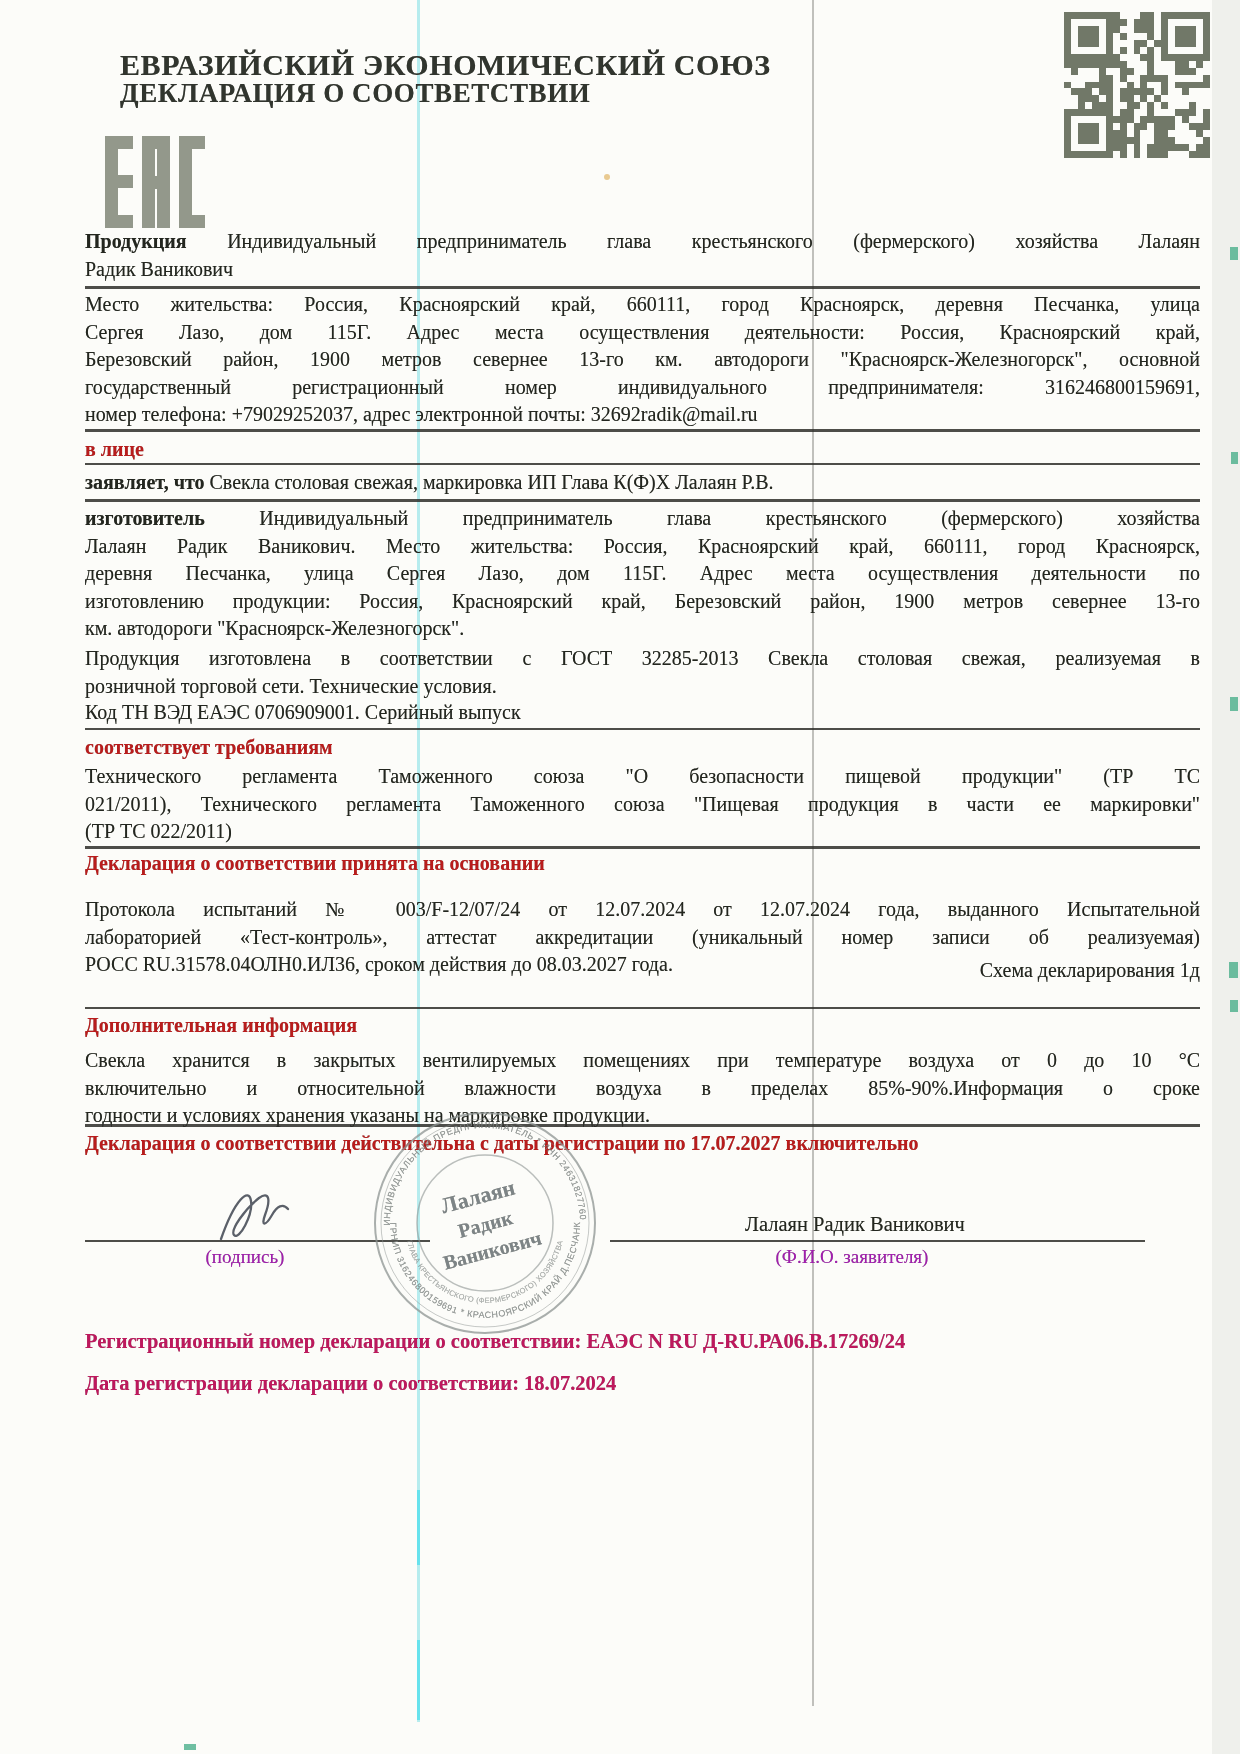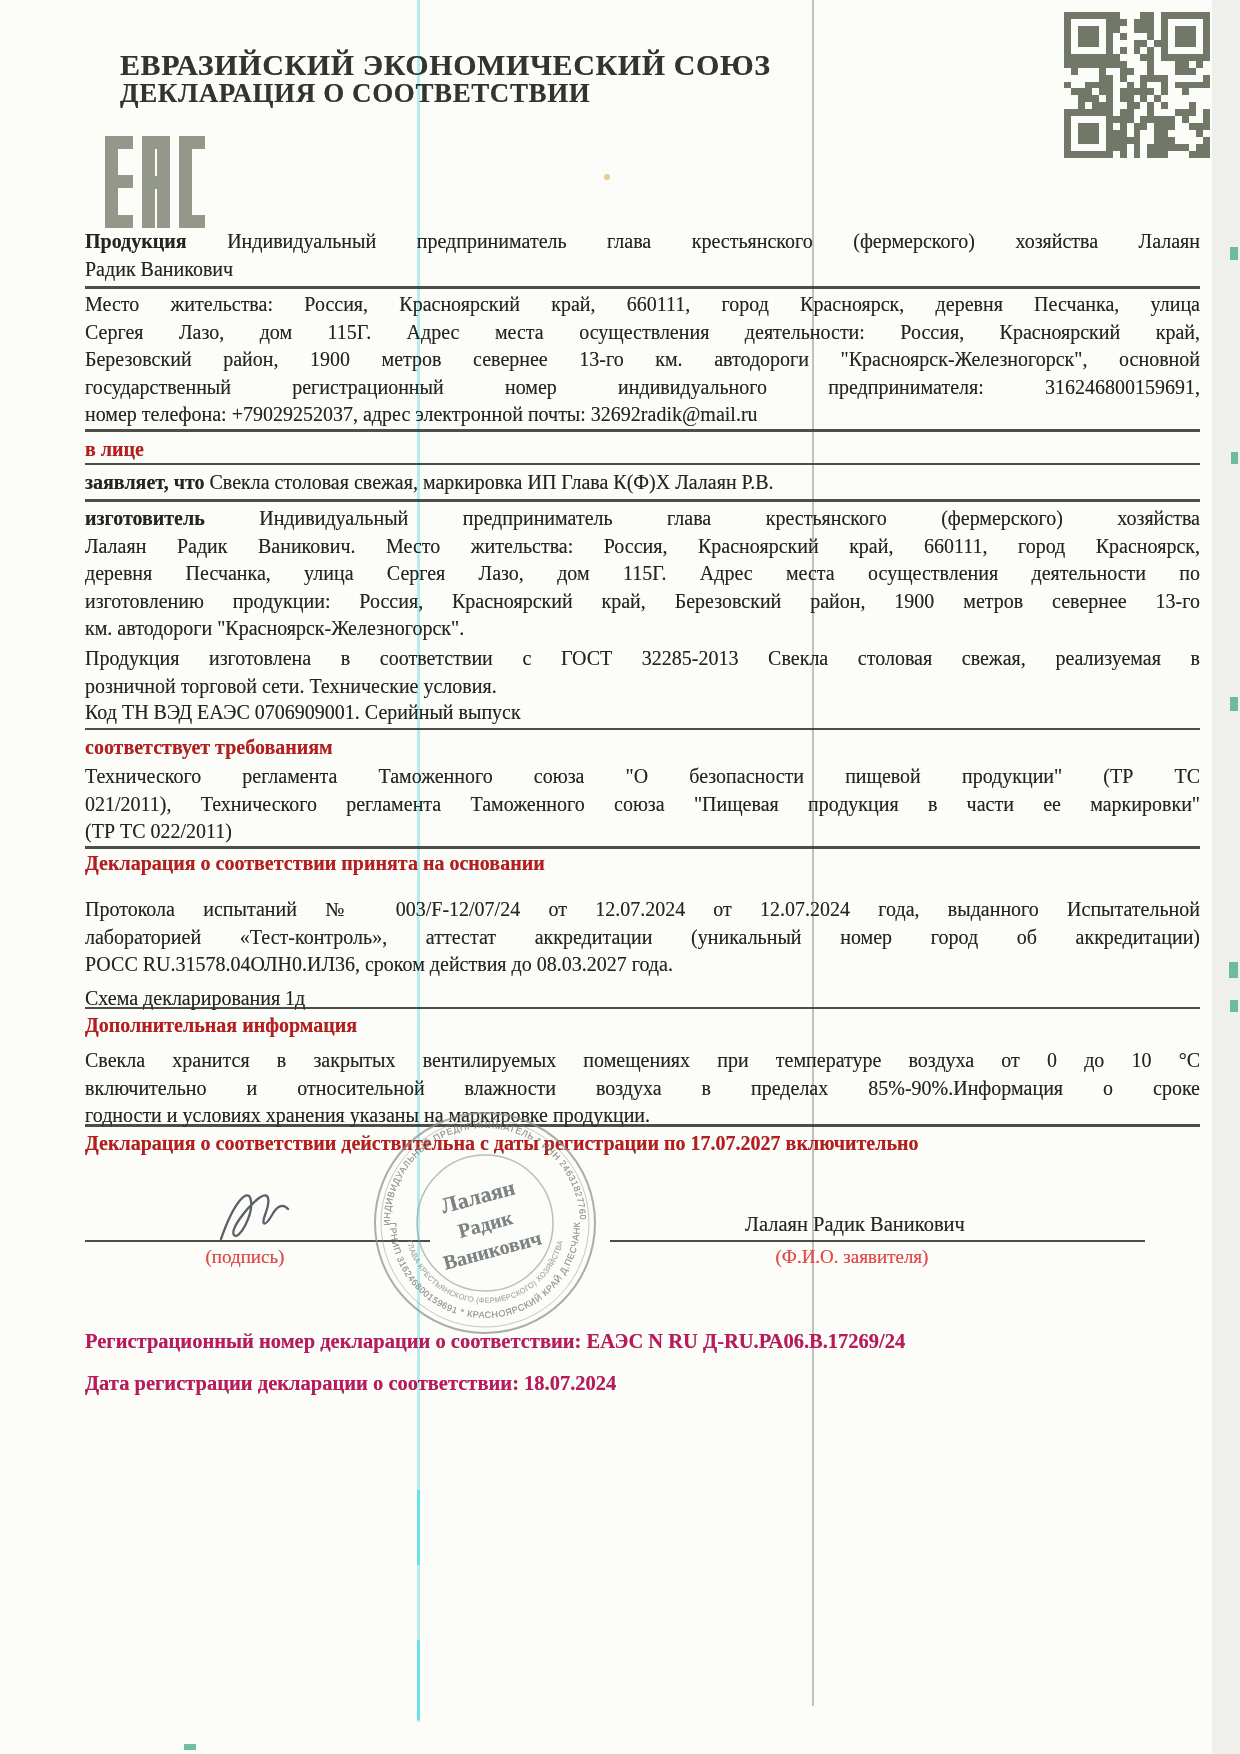--- a/index.html
+++ b/index.html
@@ -8,21 +8,21 @@
         text-shadow:0 0 .5px rgba(35,38,31,.45);}
   .title-line{position:absolute;left:120px;width:860px;font-weight:bold;
         color:#31352e;letter-spacing:.6px;}
   #title1{top:48px;font-size:30px;}
   #title2{top:78px;font-size:27px;}
   .p{position:absolute;left:85px;width:1115px;font-size:20px;line-height:27.5px;}
   .p .line{min-height:27.5px;}
   .p .line.just{text-align:justify;text-align-last:justify;}
   .p.bold{font-weight:bold;color:#b91c1c;}
   .rule{position:absolute;background:#2e2e2a;opacity:.85;}
-  .cap{position:absolute;font-size:19px;text-align:center;color:#ef4444;}
+  .cap{position:absolute;font-size:19px;text-align:center;color:#a21caf;}
   .regline{position:absolute;left:85px;font-size:20.5px;font-weight:bold;color:#be185d;}
   .scan-cyan{position:absolute;left:417px;top:0;width:2.5px;height:1722px;
         background:#6fdbe4;opacity:.5;}
   .scan-cyan-bright{position:absolute;left:417px;width:3px;background:#59e0ec;opacity:.85;}
   .fold-line{position:absolute;left:812px;top:0;width:1.5px;height:1706px;
         background:#45473f;opacity:.33;}
   .edge-strip{position:absolute;right:0;top:0;width:28px;height:1754px;
         background:rgba(176,181,168,.16);}
   .edge-mark{position:absolute;background:#33a57d;opacity:.7;}
   .speck{position:absolute;background:#d9a13c;opacity:.55;border-radius:50%;}
@@ -370,24 +370,24 @@
       <div class="line just">021/2011), Технического регламента Таможенного союза "Пищевая продукция в части ее маркировки"</div>
       <div class="line">(ТР ТС 022/2011)</div>
     </div>
   <div class="rule" style="left:85px;top:846px;width:1115px;height:3px;"></div>
 
   <div class="p bold" style="top:850px;">
       <div class="line">Декларация о соответствии принята на основании</div>
     </div>
   <div class="p" style="top:896px;">
       <div class="line just">Протокола испытаний № 003/F-12/07/24 от 12.07.2024 от 12.07.2024 года, выданного Испытательной</div>
-      <div class="line just">лабораторией «Тест-контроль», аттестат аккредитации (уникальный номер город об аккредитации)</div>
+      <div class="line just">лабораторией «Тест-контроль», аттестат аккредитации (уникальный номер записи об реализуемая)</div>
       <div class="line">РОСС RU.31578.04ОЛН0.ИЛ36, сроком действия до 08.03.2027 года.</div>
     </div>
-  <div class="p" style="top:985px;">
+  <div class="p" style="top:957px;text-align:right;">
       <div class="line">Схема декларирования 1д</div>
     </div>
   <div class="rule" style="left:85px;top:1007px;width:1115px;height:2px;"></div>
 
   <div class="p bold" style="top:1012px;">
       <div class="line">Дополнительная информация</div>
     </div>
   <div class="p" style="top:1047px;">
       <div class="line just">Свекла хранится в закрытых вентилируемых помещениях при температуре воздуха от 0 до 10 °C</div>
       <div class="line just">включительно  и относительной влажности воздуха в пределах 85%-90%.Информация о сроке</div>

